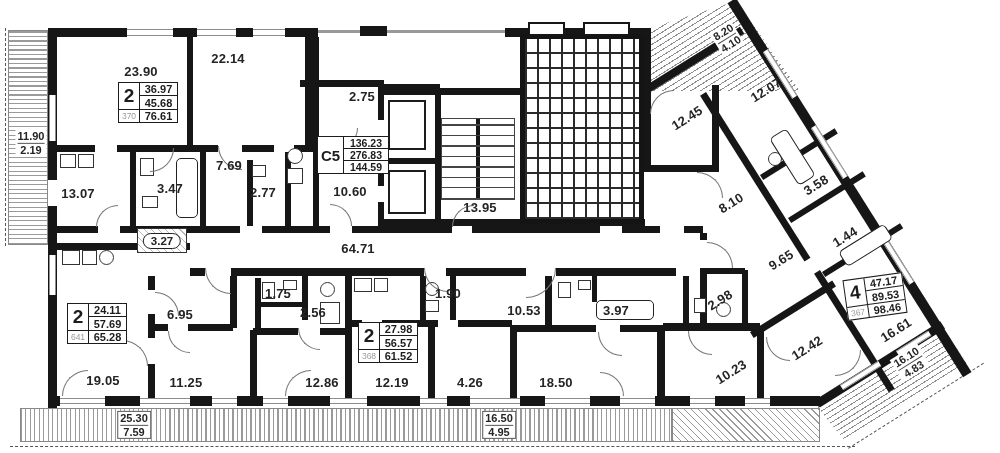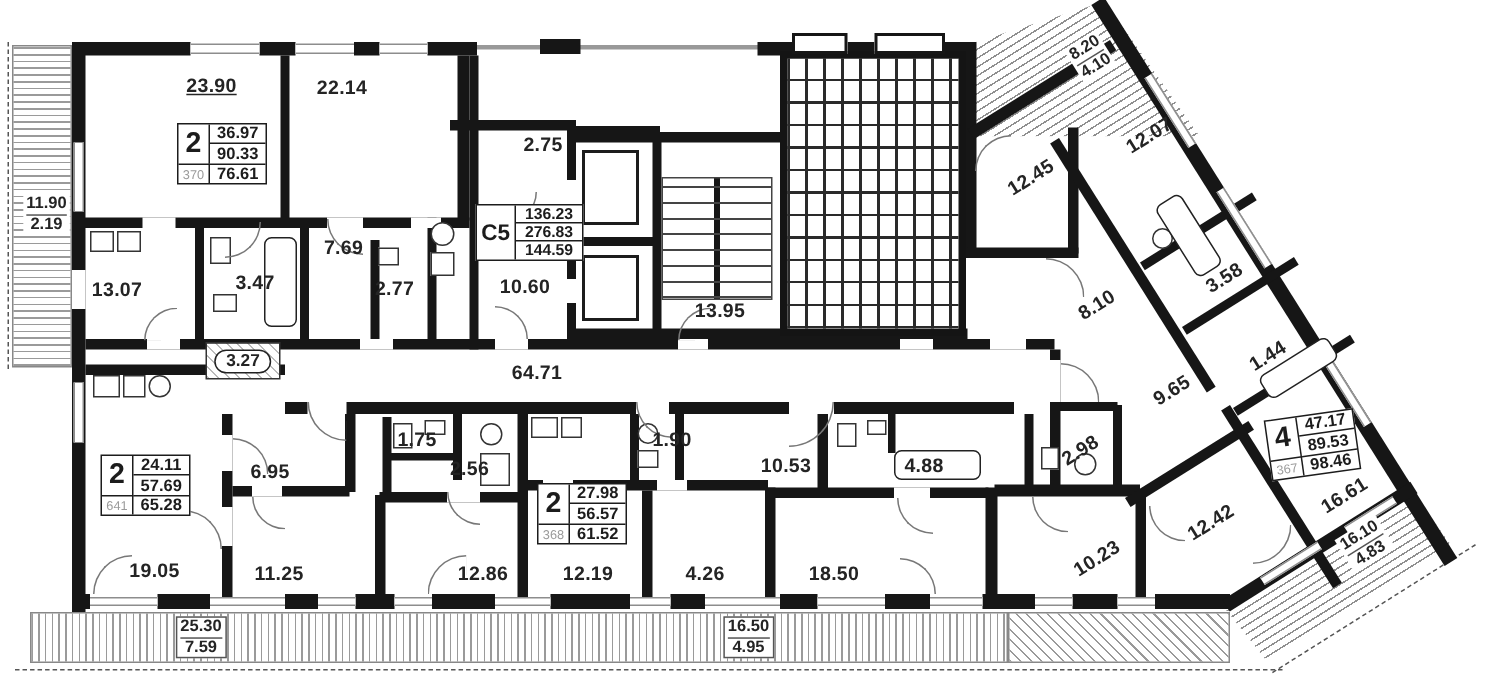--- a/index.html
+++ b/index.html
@@ -57,21 +57,21 @@
   .c5-v:last-child{border-bottom:none}
 </style>
 </head>
 <body>
 
 <div id="plan">
 
   <div class="unit-card" style="left: 118px; top: 82px;">
     <div class="uc-type">2</div>
     <div class="uc-v1">36.97</div>
-    <div class="uc-v2">90.33</div>
+    <div class="uc-v2">45.68</div>
     <div class="uc-id">370</div>
     <div class="uc-tot">76.61</div>
   </div>
   <div class="unit-card" style="left: 67px; top: 303px;">
     <div class="uc-type">2</div>
     <div class="uc-v1">24.11</div>
     <div class="uc-v2">57.69</div>
     <div class="uc-id">641</div>
     <div class="uc-tot">65.28</div>
   </div>
@@ -280,21 +280,21 @@
     <div class="fx" style="left: 374px; top: 278px; width: 14px; height: 14px;"></div>
     <div class="fx fx-t" style="left: 596px; top: 300px; width: 58px; height: 20px;"></div>
     <div class="fx" style="left: 558px; top: 282px; width: 13px; height: 16px;"></div>
     <div class="fx" style="left: 578px; top: 280px; width: 13px; height: 10px;"></div>
     <div class="fx fx-c" style="left: 716px; top: 302px; width: 15px; height: 15px;"></div>
     <div class="fx" style="left: 694px; top: 298px; width: 12px; height: 15px;"></div>
     <div class="fx fx-c" style="left: 768px; top: 152px; width: 14px; height: 14px;"></div>
     <div class="rfx" style="left: 786px; top: 128px; width: 56px; height: 20px; transform: rotate(57.8deg);"></div>
     <div class="rfx" style="left: 838px; top: 252px; width: 54px; height: 18px; transform: rotate(-32deg);"></div>
     <div class="fx" style="left: 137px; top: 228px; width: 50px; height: 25px; background: repeating-linear-gradient(45deg, rgb(187, 187, 187) 0px, rgb(187, 187, 187) 1px, rgb(255, 255, 255) 1px, rgb(255, 255, 255) 5px);"></div>
-    <div class="rlabel" style="left: 141px; top: 57px; transform: translate(-50%, -50%) rotate(0deg); text-decoration: underline;">23.90</div>
+    <div class="rlabel" style="left: 141px; top: 71px; transform: translate(-50%, -50%) rotate(0deg);">23.90</div>
     <div class="rlabel" style="left: 228px; top: 58px; transform: translate(-50%, -50%) rotate(0deg);">22.14</div>
     <div class="rlabel" style="left: 362px; top: 96px; transform: translate(-50%, -50%) rotate(0deg);">2.75</div>
     <div class="rlabel" style="left: 350px; top: 191px; transform: translate(-50%, -50%) rotate(0deg);">10.60</div>
     <div class="rlabel" style="left: 480px; top: 207px; transform: translate(-50%, -50%) rotate(0deg);">13.95</div>
     <div class="rlabel" style="left: 78px; top: 193px; transform: translate(-50%, -50%) rotate(0deg);">13.07</div>
     <div class="rlabel" style="left: 170px; top: 188px; transform: translate(-50%, -50%) rotate(0deg);">3.47</div>
     <div class="rlabel" style="left: 229px; top: 165px; transform: translate(-50%, -50%) rotate(0deg);">7.69</div>
     <div class="rlabel" style="left: 263px; top: 192px; transform: translate(-50%, -50%) rotate(0deg);">2.77</div>
     <div class="rlabel" style="left: 358px; top: 248px; transform: translate(-50%, -50%) rotate(0deg);">64.71</div>
     <div class="rlabel" style="left: 687px; top: 118px; transform: translate(-50%, -50%) rotate(-32deg);">12.45</div>
@@ -302,21 +302,21 @@
     <div class="rlabel" style="left: 731px; top: 203px; transform: translate(-50%, -50%) rotate(-32deg);">8.10</div>
     <div class="rlabel" style="left: 816px; top: 185px; transform: translate(-50%, -50%) rotate(-32deg);">3.58</div>
     <div class="rlabel" style="left: 845px; top: 237px; transform: translate(-50%, -50%) rotate(-32deg);">1.44</div>
     <div class="rlabel" style="left: 781px; top: 260px; transform: translate(-50%, -50%) rotate(-32deg);">9.65</div>
     <div class="rlabel" style="left: 720px; top: 300px; transform: translate(-50%, -50%) rotate(-32deg);">2.98</div>
     <div class="rlabel" style="left: 180px; top: 314px; transform: translate(-50%, -50%) rotate(0deg);">6.95</div>
     <div class="rlabel" style="left: 278px; top: 293px; transform: translate(-50%, -50%) rotate(0deg);">1.75</div>
     <div class="rlabel" style="left: 313px; top: 312px; transform: translate(-50%, -50%) rotate(0deg);">2.56</div>
     <div class="rlabel" style="left: 448px; top: 293px; transform: translate(-50%, -50%) rotate(0deg);">1.90</div>
     <div class="rlabel" style="left: 524px; top: 310px; transform: translate(-50%, -50%) rotate(0deg);">10.53</div>
-    <div class="rlabel" style="left: 616px; top: 310px; transform: translate(-50%, -50%) rotate(0deg);">4.88</div>
+    <div class="rlabel" style="left: 616px; top: 310px; transform: translate(-50%, -50%) rotate(0deg);">3.97</div>
     <div class="rlabel" style="left: 103px; top: 380px; transform: translate(-50%, -50%) rotate(0deg);">19.05</div>
     <div class="rlabel" style="left: 186px; top: 382px; transform: translate(-50%, -50%) rotate(0deg);">11.25</div>
     <div class="rlabel" style="left: 322px; top: 382px; transform: translate(-50%, -50%) rotate(0deg);">12.86</div>
     <div class="rlabel" style="left: 392px; top: 382px; transform: translate(-50%, -50%) rotate(0deg);">12.19</div>
     <div class="rlabel" style="left: 470px; top: 382px; transform: translate(-50%, -50%) rotate(0deg);">4.26</div>
     <div class="rlabel" style="left: 556px; top: 382px; transform: translate(-50%, -50%) rotate(0deg);">18.50</div>
     <div class="rlabel" style="left: 731px; top: 372px; transform: translate(-50%, -50%) rotate(-32deg);">10.23</div>
     <div class="rlabel" style="left: 807px; top: 348px; transform: translate(-50%, -50%) rotate(-32deg);">12.42</div>
     <div class="rlabel" style="left: 896px; top: 330px; transform: translate(-50%, -50%) rotate(-32deg);">16.61</div>
     <div class="blabel" style="left: 31px; top: 143px; transform: translate(-50%, -50%) rotate(0deg);">

